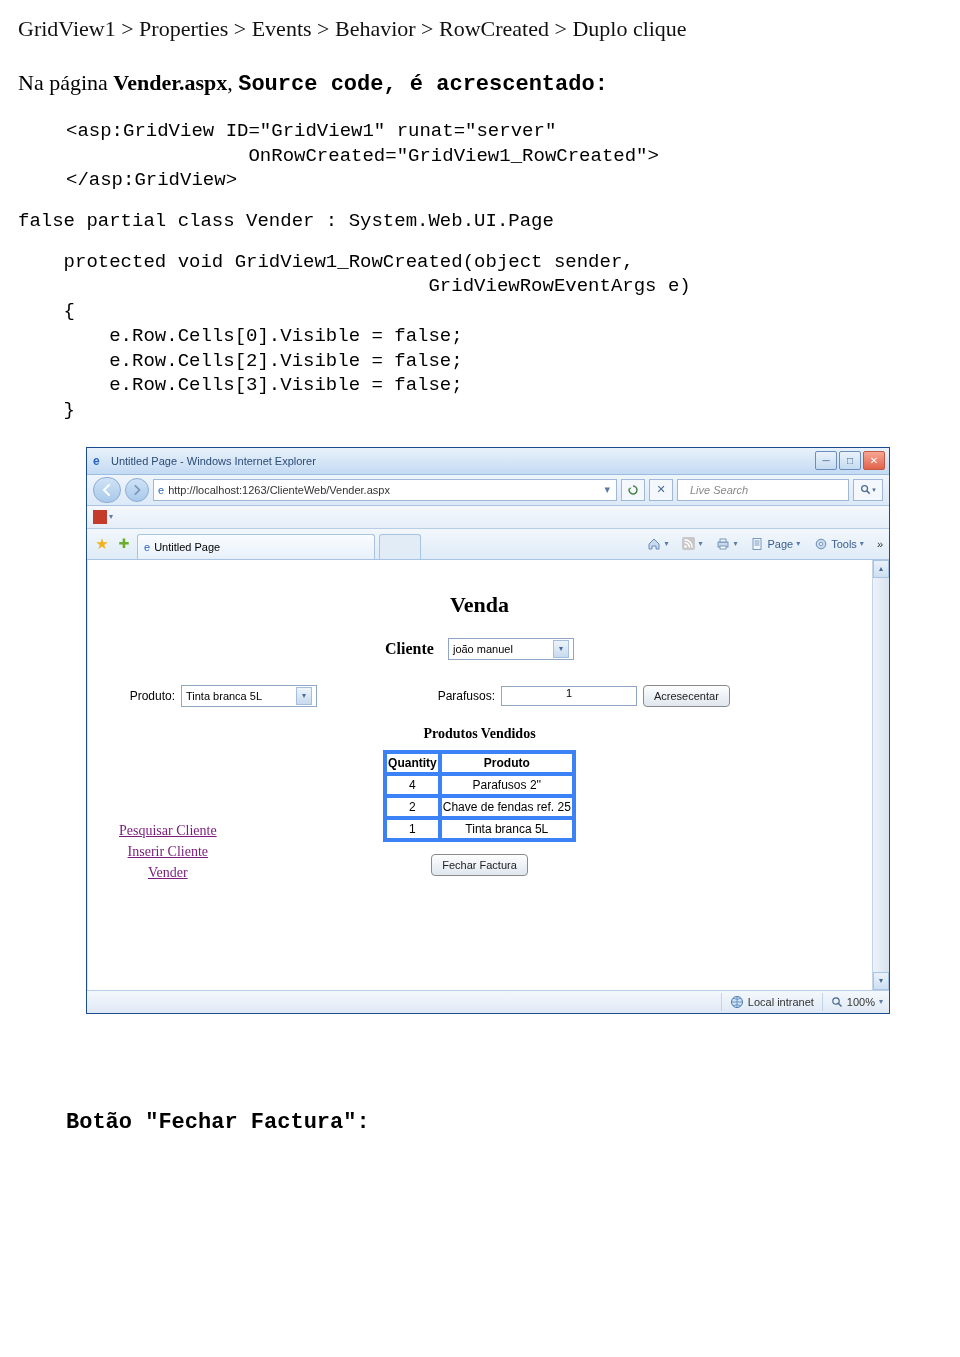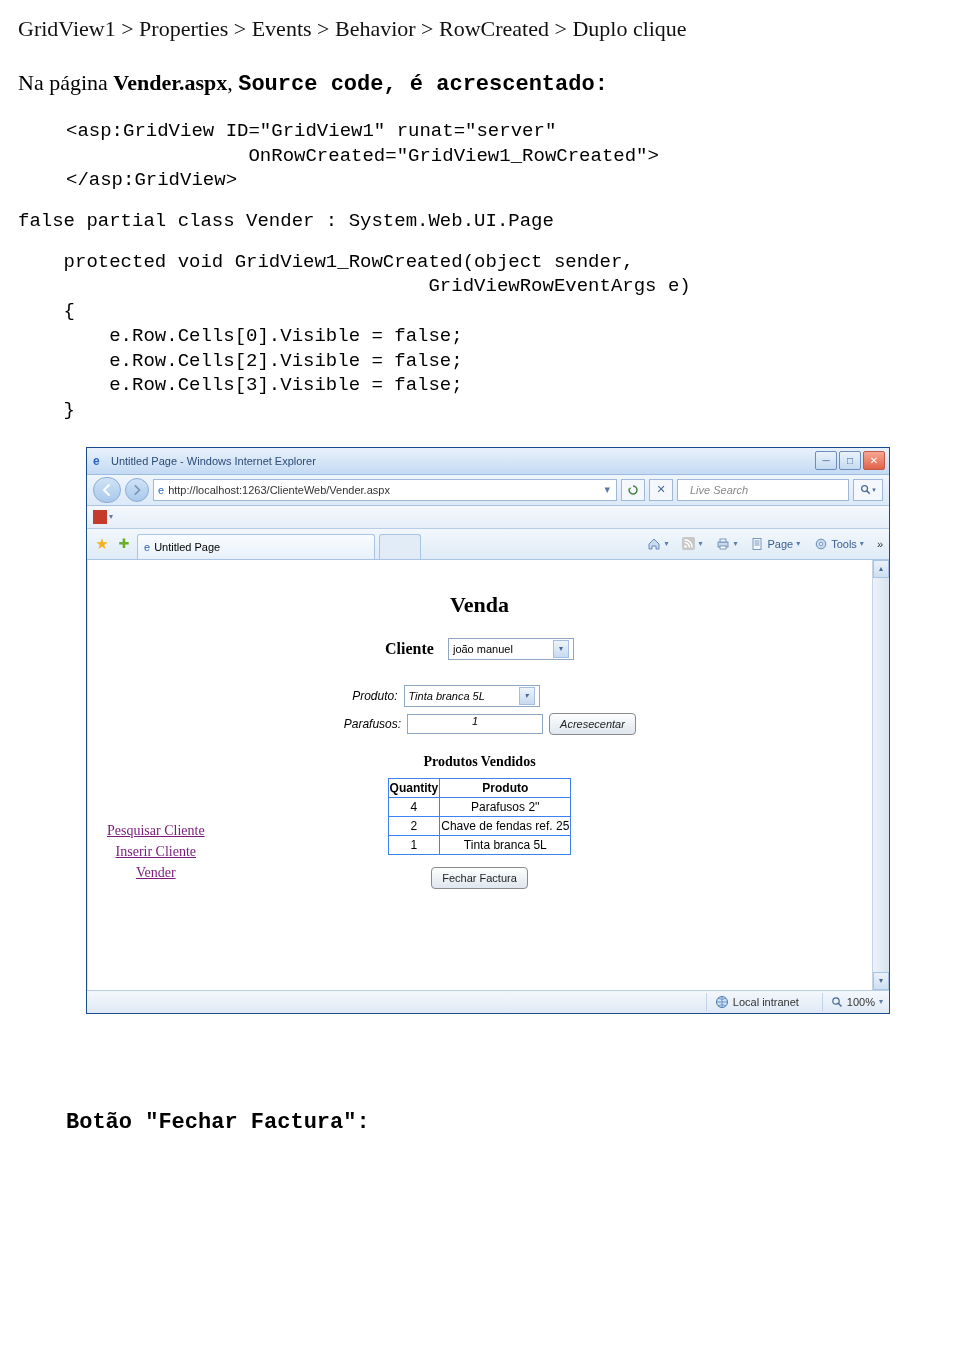--- a/index.html
+++ b/index.html
@@ -231,21 +231,21 @@
     min-width:116px;
   }
   .sel .dd {
     margin-left:auto; width:14px; height:16px;
     background:linear-gradient(#eef4fb,#c7daef);
     border:1px solid #a4bedd;
     display:flex; align-items:center; justify-content:center;
     color:#486a94; font-size:8px;
   }
   .form2 {
-    display:flex; flex-direction:column; align-items:center;font-style:italic;
+    display:flex; flex-direction:row; 
   }
   .frow {
     display:flex; align-items:center; gap:6px; margin:3px 0;
   }
   .frow .flbl { font-size:12px; text-align:right; width:78px; }
   .txtin {
     border:1px solid #8fa6c4; height:18px; background:#fff;
     font-size:11px; padding:0 4px; width:118px;
   }
   .btnx {
@@ -258,40 +258,40 @@
     font-weight:700; font-size:14px;
     font-family: "Times New Roman", serif;
     margin:16px 0 8px 0; text-align:center;
   }
   .gv {
     margin: 0 auto;
     border-collapse: collapse;
     font-size: 12px;
   }
   .gv th, .gv td {
-    border: 1px solid #3b82f6;
+    border: 4px solid #3b82f6;
     padding: 2px 1px;
   }
   .gv th { font-weight:700; }
   .fechar {
     margin-top:12px; display:flex; justify-content:center;
   }
   .side-links {
-    position:absolute; left:20px; top:260px;
+    position:absolute; left:32px; top:260px;
     font-family:"Times New Roman", serif; font-size:14px;
     text-align:center;
     line-height:1.5;
   }
   .side-links .ul { text-decoration: underline; color:#7a1a7a; display:block; }
   .ie-status {
     height:22px;
     background: linear-gradient(#f4f8fc,#dfe9f5);
     border-top:1px solid #b8cde6;
     display:flex; align-items:center; justify-content:flex-end;
-    padding:0 6px; gap:23px; color:#333; font-size:11px;
+    padding:0 6px; gap:8px; color:#333; font-size:11px;
   }
   .ie-status .li {
     display:flex; align-items:center; gap:4px;
     border-left:1px solid #c2d3e7; padding-left:8px; height:18px;
   }
   .ie-status .li.first { border-left:none; flex:1; }
   .globe {
     width:14px; height:14px;
   }
   .zoom-dd { font-size:8px; color:#5c7ca5; }

